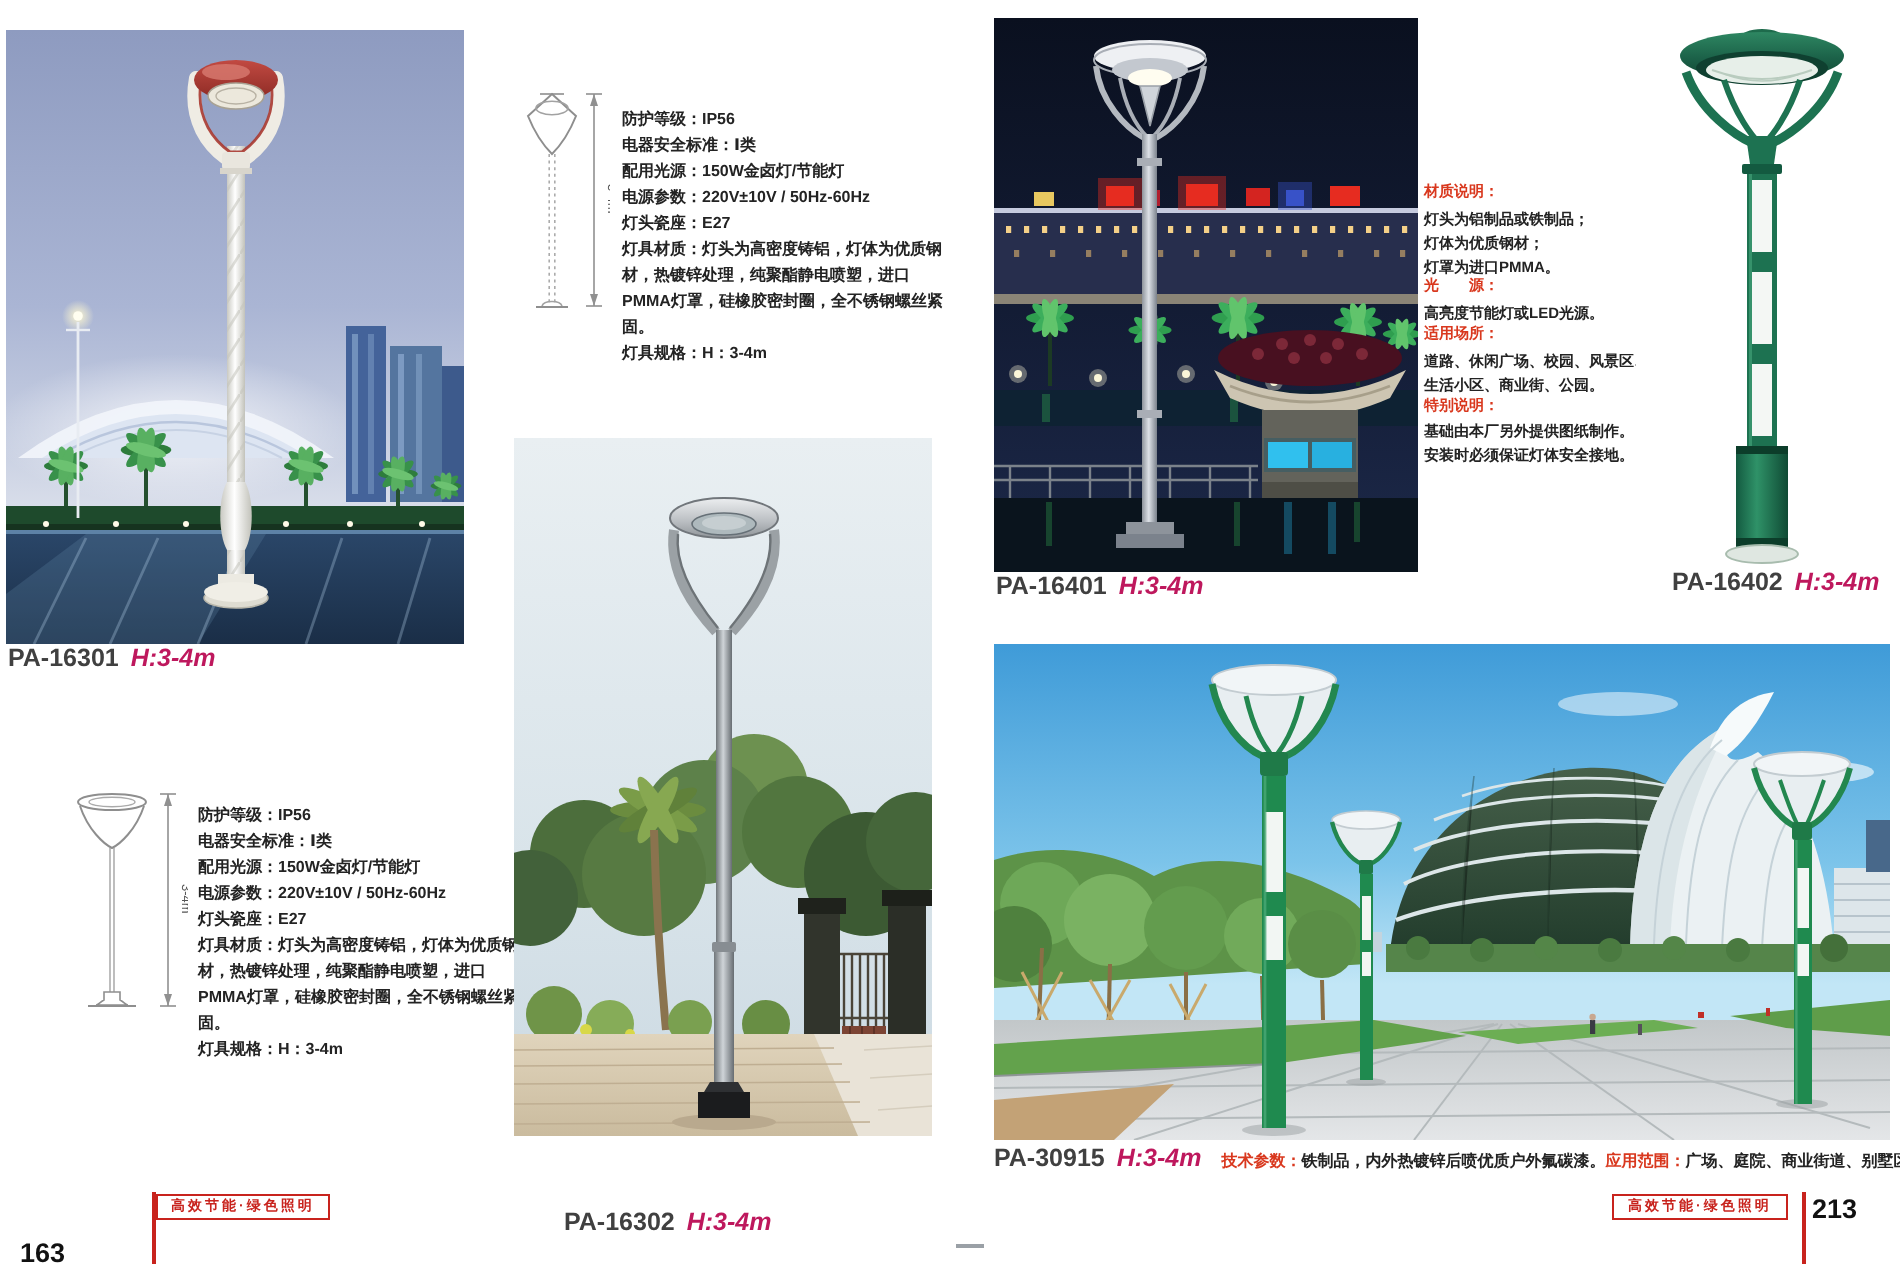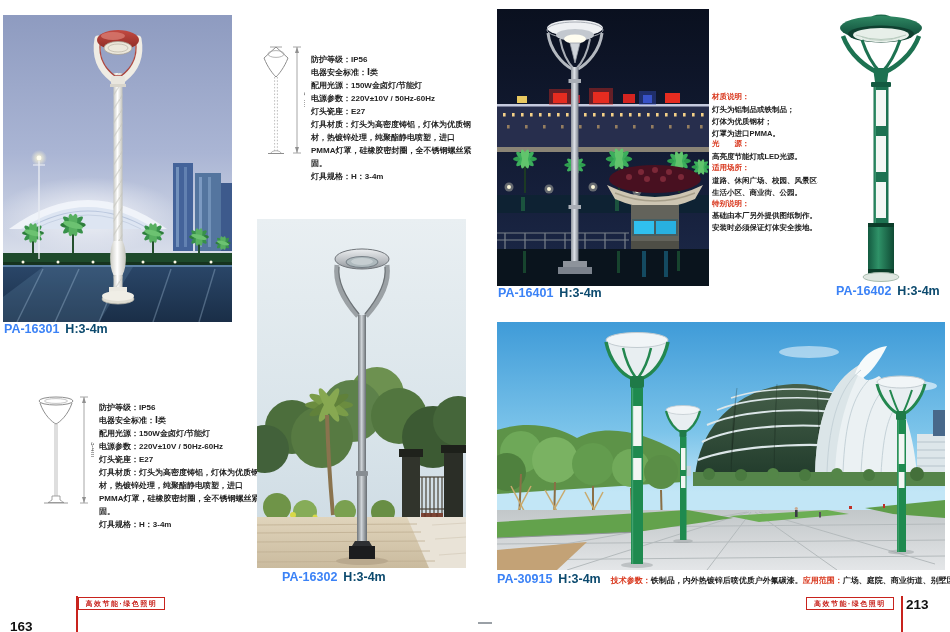--- a/index.html
+++ b/index.html
@@ -2,22 +2,22 @@
 <html><head>
 <meta charset="utf-8">
 <style>
   html,body{margin:0;padding:0;background:#e8e8e8;}
   #spread{position:relative;width:950px;height:632px;background:#ffffff;overflow:hidden;
           font-family:"Liberation Sans","DejaVu Sans",sans-serif;}
   .abs{position:absolute;}
   .photo{position:absolute;overflow:hidden;}
   .photo svg{display:block;}
   .plabel{position:absolute;white-space:nowrap;font-size:12.5px;}
-  .plabel .model{color:#3b82f6;font-weight:bold;}
-  .plabel .ht{color:#0c4a6e;font-weight:bold;margin-left:6px;}
+  .plabel .model{color:#404040;font-weight:bold;}
+  .plabel .ht{color:#be185d;font-weight:bold;margin-left:6px;font-style:italic;}
   .spec{position:absolute;font-size:8px;font-weight:600;color:#232323;line-height:1.62;}
   .spec div{margin:0;}
   .notes{position:absolute;font-size:7.5px;font-weight:600;color:#232323;line-height:1.58;}
   .notes .nh{color:#d9381e;font-weight:bold;font-family:Liberation Mono, monospace;}
   .cap-small{font-size:8px;font-weight:600;color:#232323;}
   .cap-small .rl{color:#d9381e;font-weight:bold;}
   .footer-num{position:absolute;font-size:13.5px;font-weight:bold;color:#111;}
   .footer-box{position:absolute;border:1px solid #c8231d;color:#c8231d;font-size:7px;
               font-weight:bold;letter-spacing:1.5px;line-height:11px;padding:0 7px;height:11px;}
   .footer-rule{position:absolute;width:1.5px;background:#c8231d;}
@@ -299,21 +299,21 @@
       <ellipse cx="105" cy="40" rx="27" ry="10" fill="url(#mgray)" stroke="#71767b" stroke-width="1"></ellipse>
       <ellipse cx="105" cy="43" rx="16" ry="5.5" fill="#aeb9bd" stroke="#667077" stroke-width="0.8"></ellipse>
       <ellipse cx="105" cy="42.5" rx="11" ry="3.5" fill="#cdd6d8" opacity="0.75"></ellipse>
       <rect x="101" y="96" width="8" height="158" fill="url(#poleG2)"></rect>
       <rect x="99" y="252" width="12" height="5" rx="1" fill="#878d92"></rect>
       <rect x="100" y="257" width="10" height="72" fill="url(#poleG2)"></rect>
       <path d="M98,322 L112,322 L115,327 L95,327 Z" fill="#2e3033"></path>
       <rect x="92" y="327" width="26" height="13" fill="#1b1c1e"></rect>
     </svg>
   </div>
-  <div class="plabel" style="left:282px;top:570px;">
+  <div class="plabel" style="left:282px;top:604px;">
     <span class="model">PA-16302</span><span class="ht">H:3-4m</span>
   </div>
 
   <div class="photo" style="left:497px;top:9px;width:212px;height:277px;">
     <svg width="212" height="277" viewBox="0 0 212 277">
       <defs>
         <linearGradient id="sky3" x1="0" y1="0" x2="0" y2="1">
           <stop offset="0" stop-color="#0a101f"></stop>
             <stop offset="0.7" stop-color="#16203c"></stop>
           <stop offset="1" stop-color="#1d2a4a"></stop>

